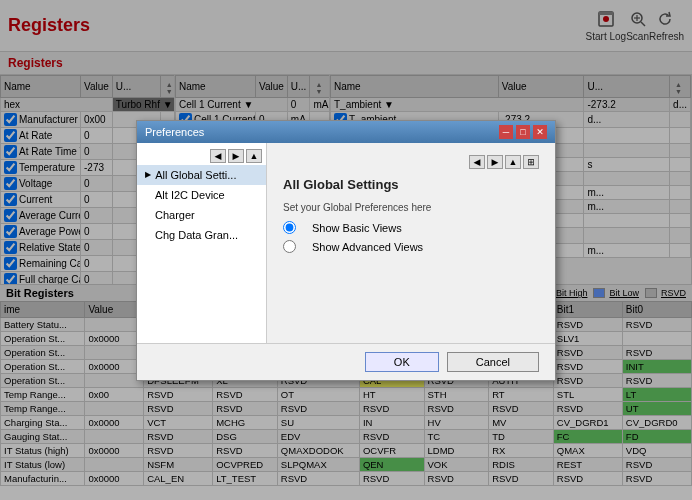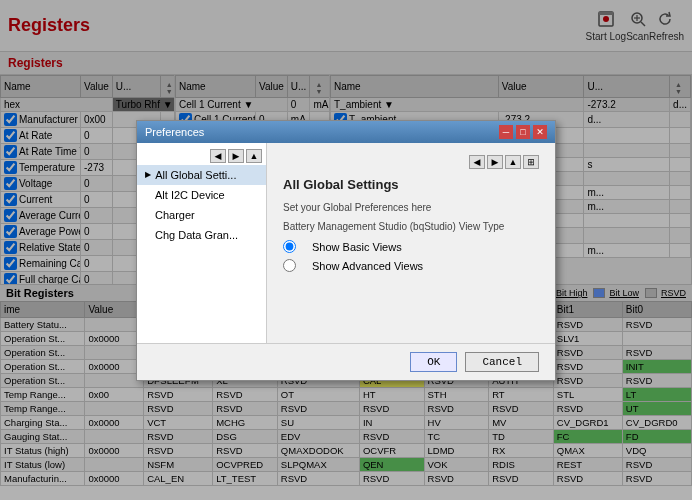--- a/index.html
+++ b/index.html
@@ -278,26 +278,25 @@
     .dialog-footer {
       padding: 8px 16px;
       display: flex;
       justify-content: flex-end;
       gap: 8px;
       border-top: 1px solid #ccc;
       background: #f0f0f0;
     }
 
     .dialog-btn {
-      padding: 3px 16px;
+      padding: 3px 28px;
       font-size: 11px;
       cursor: pointer;
       border: 1px solid #888;
       background: #e8e8e8;
-      font-family: Liberation Mono, monospace;
     }
 
     .dialog-btn.primary {
       background: #e8e8ff;
       border-color: #6688cc;
     }
     .nav-btn {
       width: 16px;
       height: 14px;
       background: #e0e0e0;
@@ -840,21 +839,20 @@
         <div style="display:flex; justify-content:flex-end; margin-bottom:8px;">
           <div style="display:flex; gap:2px;">
             <button class="nav-btn">◀</button>
             <button class="nav-btn">▶</button>
             <button class="nav-btn">▲</button>
             <button class="nav-btn">⊞</button>
           </div>
         </div>
         <h3>All Global Settings</h3>
         <p>Set your Global Preferences here</p>
-        <p>Battery Management Studio (bqStudio) View Type</p>
         <div class="radio-group">
           <div class="radio-option">
             <input type="radio" name="viewtype" checked="" style="">
             <span>Show Basic Views</span>
           </div>
           <div class="radio-option">
             <input type="radio" name="viewtype" style="">
             <span>Show Advanced Views</span>
           </div>
         </div>

